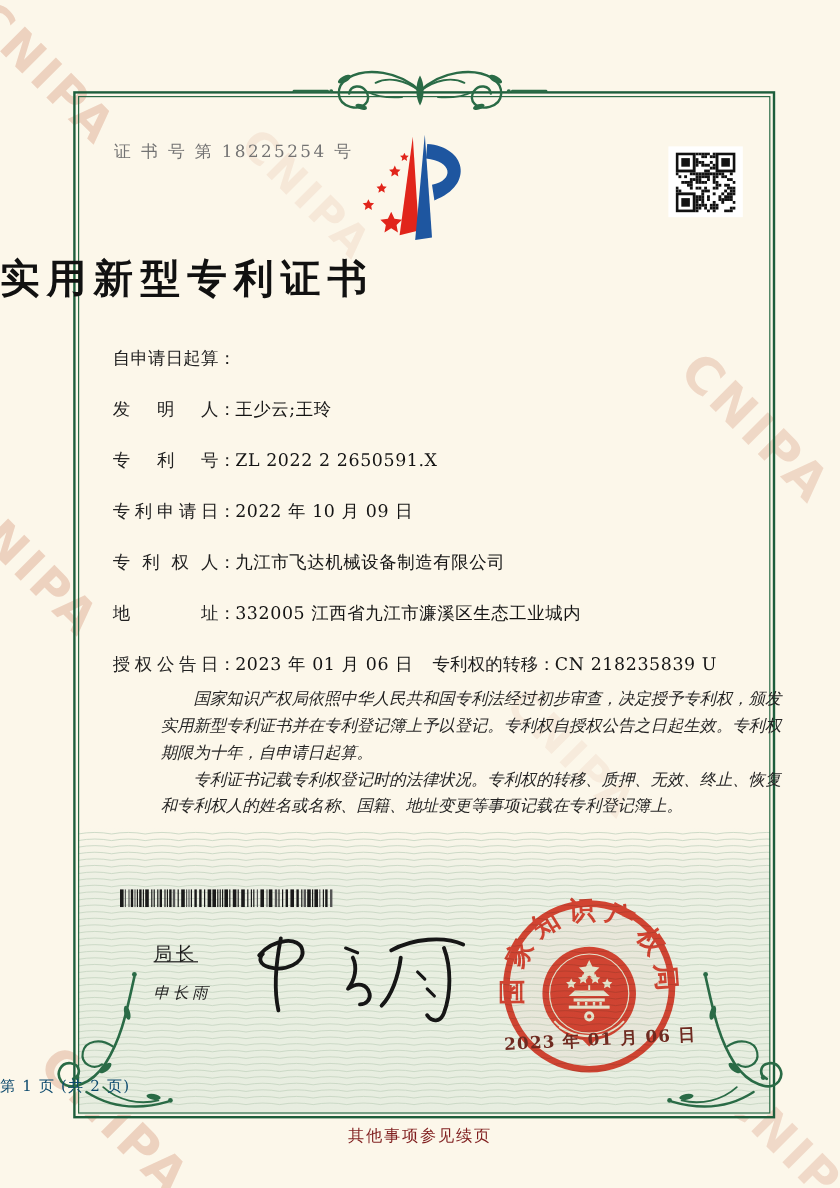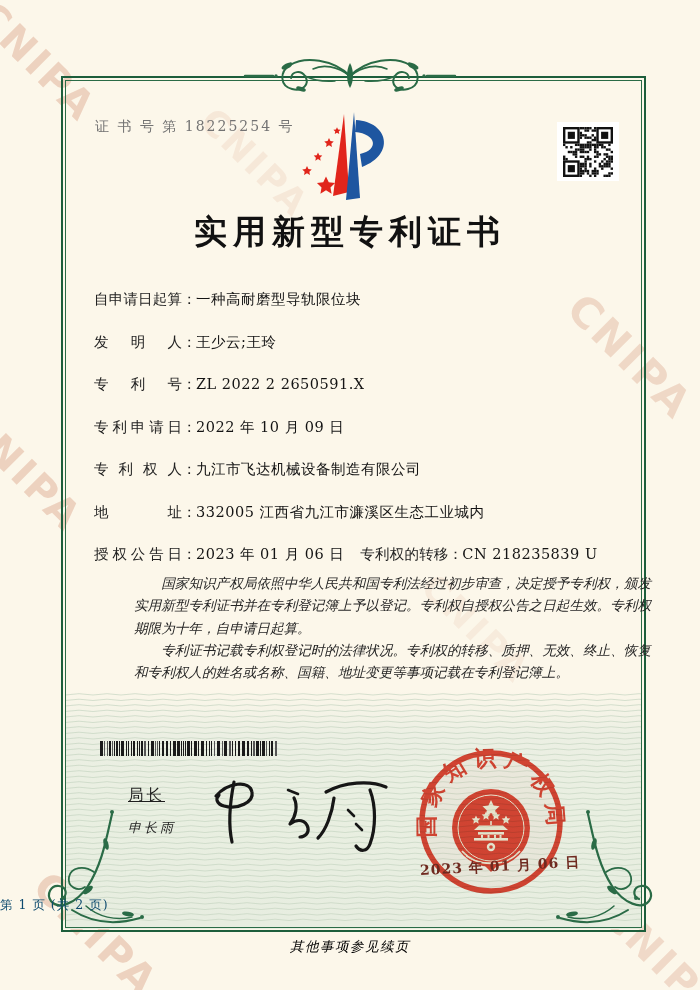--- a/index.html
+++ b/index.html
@@ -35,21 +35,21 @@
   .cert-no{
     position:absolute; z-index:4; left:95px; top:118px;
     font-size:14px; letter-spacing:2px; color:#737373;
   }
   .logo{position:absolute; z-index:4; left:298px; top:110px;}
   .qr{
     position:absolute; z-index:4; left:557px; top:122px; width:62px; height:59px;
     background:#fff; display:flex; align-items:center; justify-content:center;
   }
   .title{
-    position:absolute; z-index:4; left:0; right:0; top:210px; text-align:center;
+    position:absolute; z-index:4; left:0; right:0; top:210px; text-align:left;
     font-size:33px; font-weight:700; letter-spacing:6px; color:#111;
   }
   
   .fields{position:absolute; z-index:4; left:94px; top:290px; width:530px;}
   .frow{height:42.5px; display:flex; align-items:flex-start; font-size:14.5px; line-height:19px;}
   .flabel{
     display:inline-block; width:88px; text-align:justify; text-align-last:justify;
     -moz-text-align-last:justify; color:#222;
   }
   .fcolon{display:inline-block; width:14px;}
@@ -73,21 +73,21 @@
     position:absolute; z-index:6; left:420px; top:857px; width:190px;
     font-size:14px; font-weight:600; letter-spacing:1px; color:#6f2a20;
     transform:rotate(-3deg); white-space:nowrap;
   }
   .pageno{
     position:absolute; z-index:4; left:0; right:0; top:897px; text-align:left;
     font-size:12.5px; letter-spacing:1px; color:#0c4a6e;
   }
   .contnote{
     position:absolute; z-index:4; left:0; right:0; top:938px; text-align:center;
-    font-size:13.5px; font-style:italic; letter-spacing:1.5px; color:#000000;
+    font-size:13.5px; letter-spacing:1.5px; color:#7f1d1d;
   }
 </style>
 </head>
 <body>
 
 <svg width="0" height="0" style="position:absolute" aria-hidden="true">
   <defs>
     <path id="star" d="M0,-10 L2.9,-4 L9.5,-3.1 L4.7,1.5 L5.9,8.1 L0,4.4 L-5.9,8.1 L-4.7,1.5 L-9.5,-3.1 L-2.9,-4 Z"></path>
   </defs>
 </svg>
@@ -363,21 +363,20 @@
         <rect x="4.761904761904762" y="38.095238095238095" width="7.142857142857142" height="7.142857142857142" fill="#111"></rect>
       </svg>
   </div>
 
   <div class="title">实用新型专利证书</div>
 
   <div class="fields">
     <div class="frow">
       <span class="flabel">自申请日起算</span>
         <span class="fcolon">：</span>
-        <span class="fvalue">一种高耐磨型导轨限位块</span>
     </div>
     <div class="frow">
       <span class="flabel">发明人</span>
         <span class="fcolon">：</span>
         <span class="fvalue">王少云;王玲</span>
     </div>
     <div class="frow">
       <span class="flabel">专利号</span>
         <span class="fcolon">：</span>
         <span class="fvalue">ZL 2022 2 2650591.X</span>

